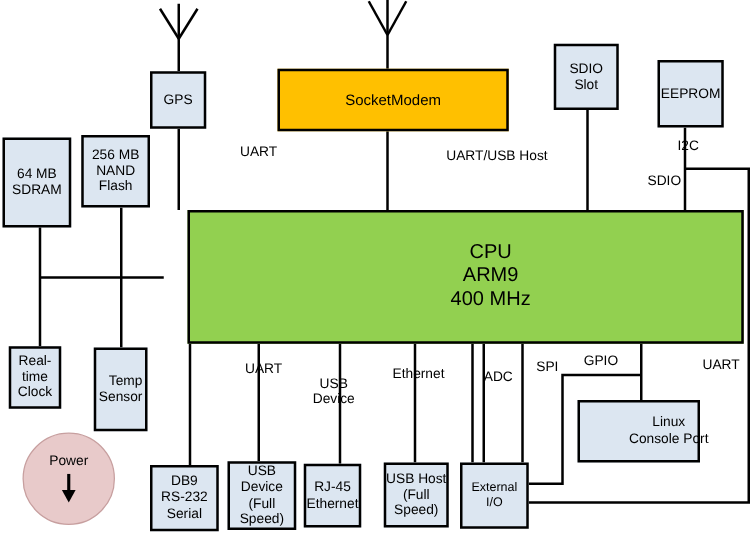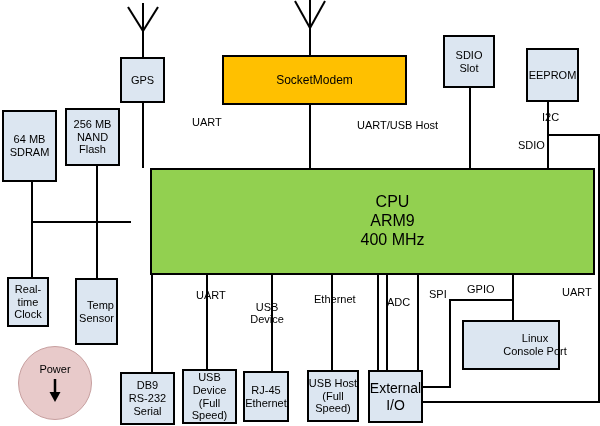--- a/index.html
+++ b/index.html
@@ -139,21 +139,21 @@
           <div class="nl">Ethernet</div>
         </div>
       </div>
       <div class="node blue" style="left: 307px; top: 370px; width: 52px; height: 52px; font-size: 11px;">
         <div>
           <div class="nl">USB Host</div>
           <div class="nl">(Full</div>
           <div class="nl">Speed)</div>
         </div>
       </div>
-      <div class="node blue" style="left: 368px; top: 370px; width: 55px; height: 53px; font-size: 14px;">
+      <div class="node blue" style="left: 368px; top: 370px; width: 55px; height: 53px; font-size: 10px;">
         <div>
           <div class="nl">External</div>
           <div class="nl">I/O</div>
         </div>
       </div>
       <div class="node blue" style="left: 462px; top: 320px; width: 98px; height: 50px; font-size: 11px; padding-left: 48px;">
         <div>
           <div class="nl">Linux</div>
           <div class="nl">Console Port</div>
         </div>

